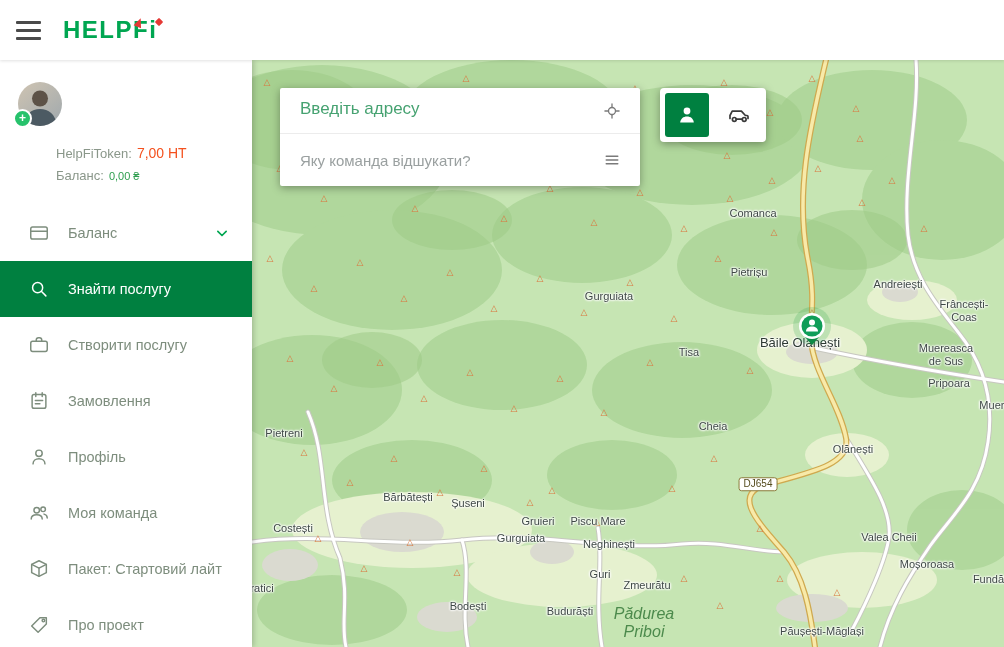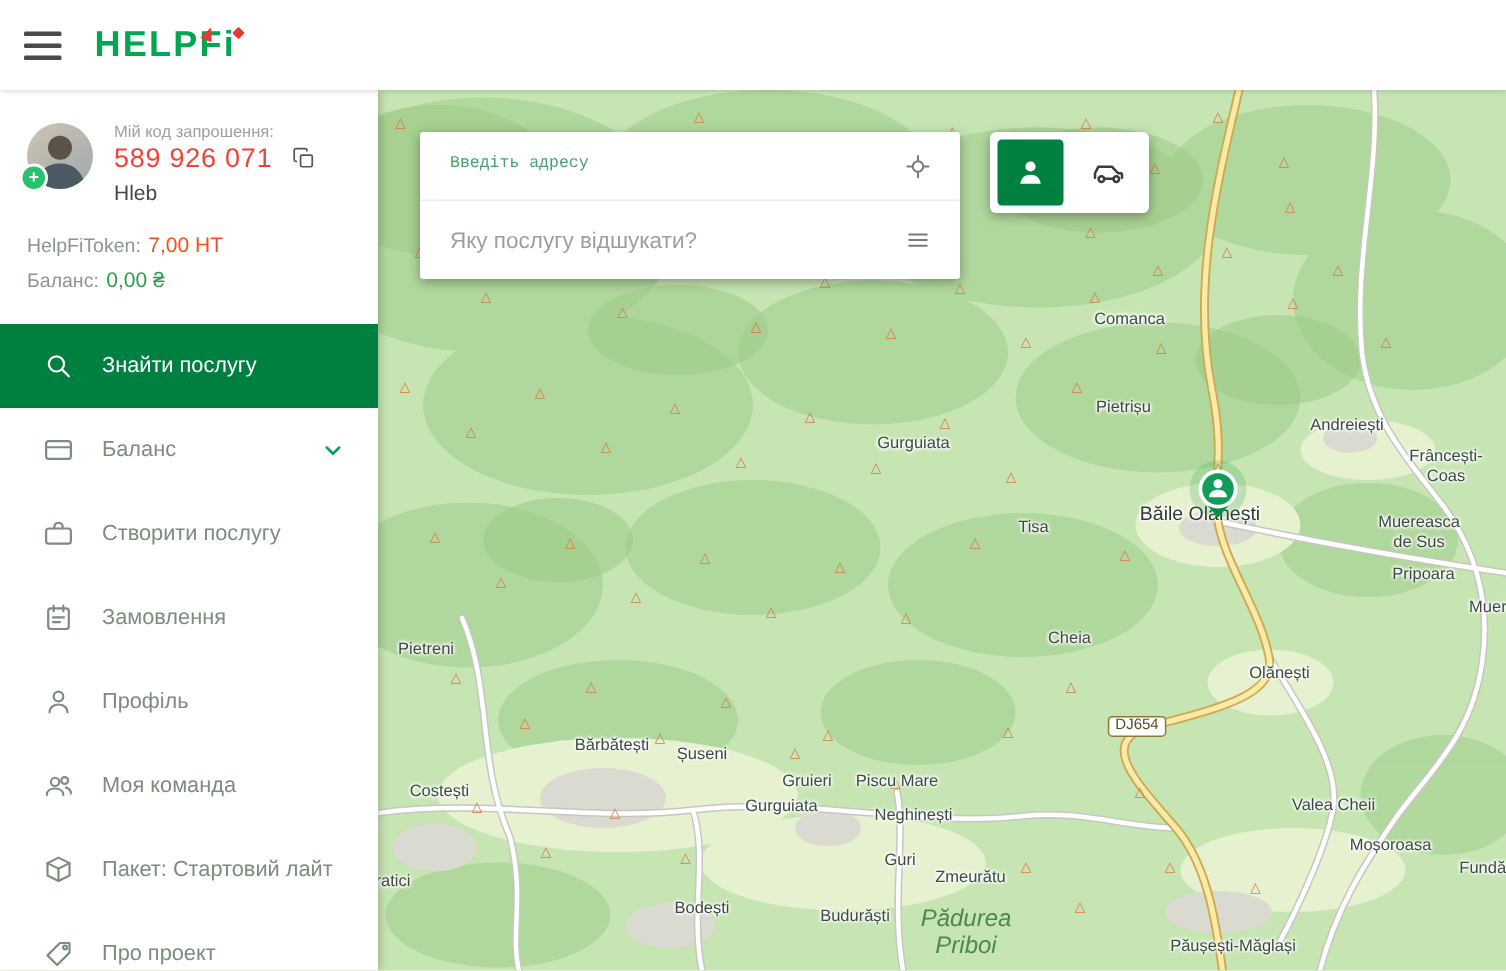--- a/index.html
+++ b/index.html
@@ -20,23 +20,23 @@
   .avatar{position:relative;width:44px;height:44px;border-radius:50%;background:linear-gradient(140deg,#cfc4b2 0%,#9fa8ad 100%);flex:none;cursor:pointer;}
   .avatar svg{position:absolute;inset:0;border-radius:50%;}
   .avatar-plus{position:absolute;left:-5px;bottom:-2px;width:15px;height:15px;border-radius:50%;background:#27c26c;border:2px solid #fff;color:#fff;font-size:12px;line-height:14px;text-align:center;font-weight:bold;}
   .profile-info{margin-left:14px;min-width:0;}
   .invite-label{font-size:11px;color:#9aa49a;}
   .invite-row{display:flex;align-items:center;gap:12px;margin-top:1px;}
   .invite-code{font-size:18px;color:#ef4335;letter-spacing:.5px;}
   .copy-btn{background:none;border:none;padding:0;cursor:pointer;display:flex;}
   .copy-btn svg{width:17px;height:17px;stroke:#555;fill:none;stroke-width:1.6;stroke-linecap:round;stroke-linejoin:round;}
   .user-name{font-size:14px;color:#3f4a3f;margin-top:4px;}
-  .balances{padding:16px 0 0 18px;font-size:13px;color:#8a978a;line-height:22px;}
+  .balances{padding:16px 0 0 18px;font-size:13px;color:#8a978a;line-height:22px;margin-left:38px;}
   .bal-value-token{color:#f4511e;font-size:14px;margin-left:5px;}
-  .bal-value-money{color:#2e9e4f;font-size:14px;margin-left:5px;}
+  .bal-value-money{color:#2e9e4f;font-size:11px;margin-left:5px;}
 
   .menu{margin-top:18px;}
   .menu-item{height:56px;display:flex;align-items:center;padding:0 20px 0 28px;gap:18px;font-size:14.5px;color:#7d8d7d;cursor:pointer;position:relative;box-sizing:border-box;}
   .mi-icon{width:22px;height:22px;flex:none;display:flex;}
   .menu-item svg{stroke:#7d8d7d;fill:none;stroke-width:1.6;stroke-linecap:round;stroke-linejoin:round;width:22px;height:22px;}
   .menu-item.active{background:#008040;color:#fff;}
   .menu-item.active svg{stroke:#fff;}
   .chevron{margin-left:auto;display:flex;}
   .chevron svg{stroke:#00a651 !important;width:20px;height:20px;stroke-width:2;}
 
@@ -49,21 +49,21 @@
   .map-label.forest{font-style:italic;color:#4c8a4c;font-size:16px;text-shadow:none;}
   .map-label.road{background:#fff;border:1px solid #8a7a3a;border-radius:3px;padding:0 4px;font-size:10px;color:#554c1e;text-shadow:none;white-space:nowrap;}
   .peak{position:absolute;transform:translate(-50%,-50%);font-size:9px;color:#d97941;line-height:1;}
 
   .user-marker{position:absolute;left:536px;top:244px;z-index:5;}
 
   
   .search-card{position:absolute;left:28px;top:28px;width:360px;background:#fff;border-radius:2px;box-shadow:0 2px 8px rgba(0,0,0,.35);z-index:10;}
   .addr-row{display:flex;align-items:center;padding:9px 14px 8px 20px;cursor:text;}
   .addr-texts{flex:1;min-width:0;}
-  .addr-label{font-size:11px;color:#46a271;margin-bottom:4px;font-family:Liberation Mono, monospace;}
+  .addr-label{font-size:17px;color:#46a271;margin-bottom:4px;}
   .addr-value{font-size:15px;color:#5c6360;white-space:nowrap;overflow:hidden;display:flex;align-items:center;}
   .caret{display:inline-block;width:1px;height:17px;background:#444;margin-left:1px;flex:none;}
   .icon-btn{background:none;border:none;padding:4px;cursor:pointer;display:flex;flex:none;}
   .icon-btn svg{width:20px;height:20px;stroke:#7a7a7a;fill:none;stroke-width:1.6;stroke-linecap:round;stroke-linejoin:round;}
   .service-row{display:flex;align-items:center;border-top:1px solid #ececec;padding:12px 14px 12px 20px;cursor:text;}
   .service-ph{flex:1;font-size:15px;color:#9aa0a0;}
 
   
   .mode-toggle{position:absolute;left:408px;top:28px;background:#fff;border-radius:4px;box-shadow:0 2px 8px rgba(0,0,0,.35);padding:5px;display:flex;gap:8px;z-index:10;}
   .mode-btn{width:44px;height:44px;border:none;border-radius:3px;background:#fff;display:flex;align-items:center;justify-content:center;cursor:pointer;padding:0;}
@@ -90,67 +90,54 @@
 
   <aside class="sidebar">
     <div class="profile">
       <div class="avatar">
         <svg viewBox="0 0 44 44">
           <circle cx="22" cy="16.5" r="8" fill="#5d5247"></circle>
           <path d="M5 44c1.5-12 8.5-17 17-17s15.5 5 17 17z" fill="#4c5a63"></path>
         </svg>
         <span class="avatar-plus">+</span>
       </div>
-      <div class="profile-info">
-        <div class="invite-label">Мій код запрошення:</div>
-        <div class="invite-row">
-          <span class="invite-code">589 926 071</span>
-          <button class="copy-btn">
-            <svg viewBox="0 0 24 24">
-                <rect x="9" y="9" width="11" height="11" rx="1.5"></rect>
-                <path d="M5 15h-.5A1.5 1.5 0 0 1 3 13.5v-9A1.5 1.5 0 0 1 4.5 3h9A1.5 1.5 0 0 1 15 4.5V5"></path>
-              </svg>
-          </button>
-        </div>
-        <div class="user-name">Hleb</div>
-      </div>
     </div>
 
     <div class="balances">
       <div>
         <span>HelpFiToken:</span><span class="bal-value-token">7,00 НТ</span>
       </div>
       <div>
         <span>Баланс:</span><span class="bal-value-money">0,00 ₴</span>
       </div>
     </div>
 
     <nav class="menu">
+      <div class="menu-item">
+        <span class="mi-icon">
+          <svg viewBox="0 0 24 24">
+              <rect x="3" y="5.5" width="18" height="13" rx="2"></rect>
+              <line x1="3" y1="10" x2="21" y2="10"></line>
+            </svg>
+        </span>
+        <span>Баланс</span>
+        <span class="chevron">
+          <svg viewBox="0 0 24 24">
+              <path d="M7 10l5 5 5-5"></path>
+            </svg>
+        </span>
+      </div>
       <div class="menu-item active">
         <span class="mi-icon">
           <svg viewBox="0 0 24 24">
               <circle cx="10.5" cy="10.5" r="5.5"></circle>
               <line x1="14.8" y1="14.8" x2="19.5" y2="19.5"></line>
             </svg>
         </span>
         <span>Знайти послугу</span>
-      </div>
-      <div class="menu-item">
-        <span class="mi-icon">
-          <svg viewBox="0 0 24 24">
-              <rect x="3" y="5.5" width="18" height="13" rx="2"></rect>
-              <line x1="3" y1="10" x2="21" y2="10"></line>
-            </svg>
-        </span>
-        <span>Баланс</span>
-        <span class="chevron">
-          <svg viewBox="0 0 24 24">
-              <path d="M7 10l5 5 5-5"></path>
-            </svg>
-        </span>
       </div>
       <div class="menu-item">
         <span class="mi-icon">
           <svg viewBox="0 0 24 24">
               <rect x="3" y="8" width="18" height="11" rx="2"></rect>
               <path d="M9 8V6.5A2.5 2.5 0 0 1 11.5 4h1A2.5 2.5 0 0 1 15 6.5V8"></path>
             </svg>
         </span>
         <span>Створити послугу</span>
       </div>
@@ -412,21 +399,21 @@
           <svg viewBox="0 0 24 24">
               <circle cx="12" cy="12" r="4.2"></circle>
               <line x1="12" y1="3.5" x2="12" y2="7"></line>
               <line x1="12" y1="17" x2="12" y2="20.5"></line>
               <line x1="3.5" y1="12" x2="7" y2="12"></line>
               <line x1="17" y1="12" x2="20.5" y2="12"></line>
             </svg>
         </button>
       </div>
       <div class="service-row">
-        <span class="service-ph">Яку послугу відшукати?</span>
+        <span class="service-ph">Яку команда відшукати?</span>
         <button class="icon-btn">
           <svg viewBox="0 0 24 24">
               <line x1="5" y1="7.5" x2="19" y2="7.5"></line>
               <line x1="5" y1="12" x2="19" y2="12"></line>
               <line x1="5" y1="16.5" x2="19" y2="16.5"></line>
             </svg>
         </button>
       </div>
     </div>
 

